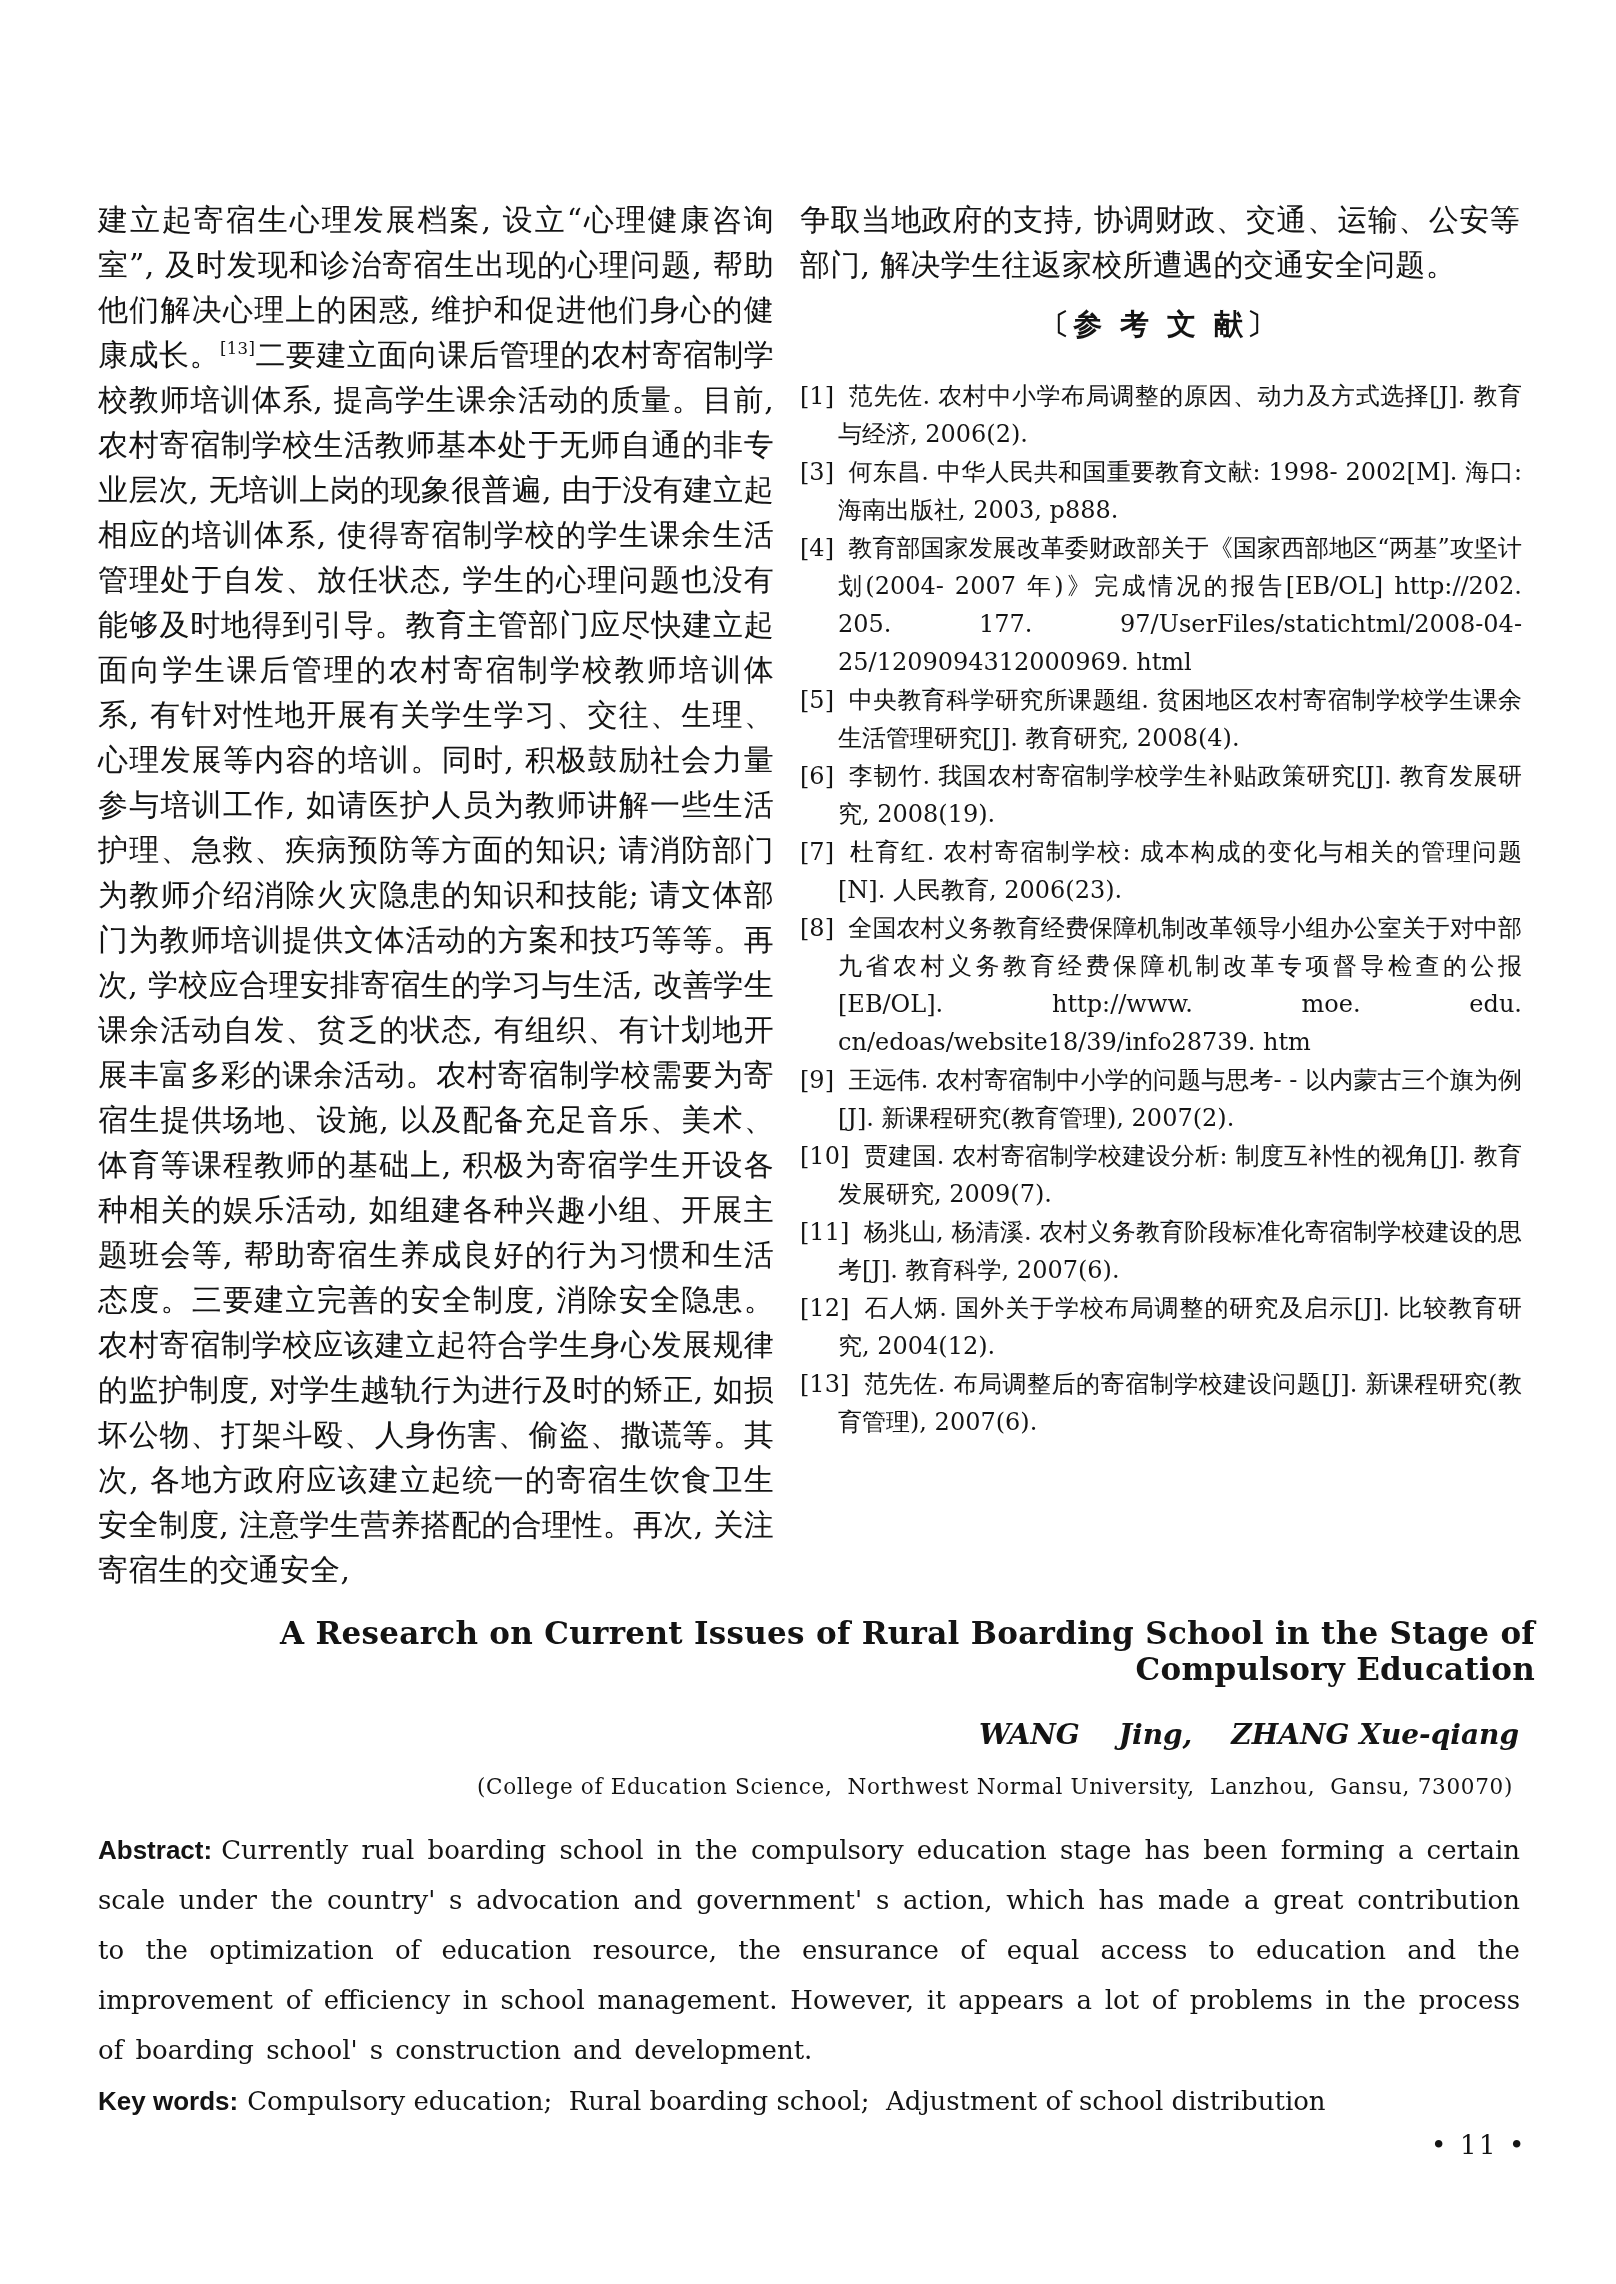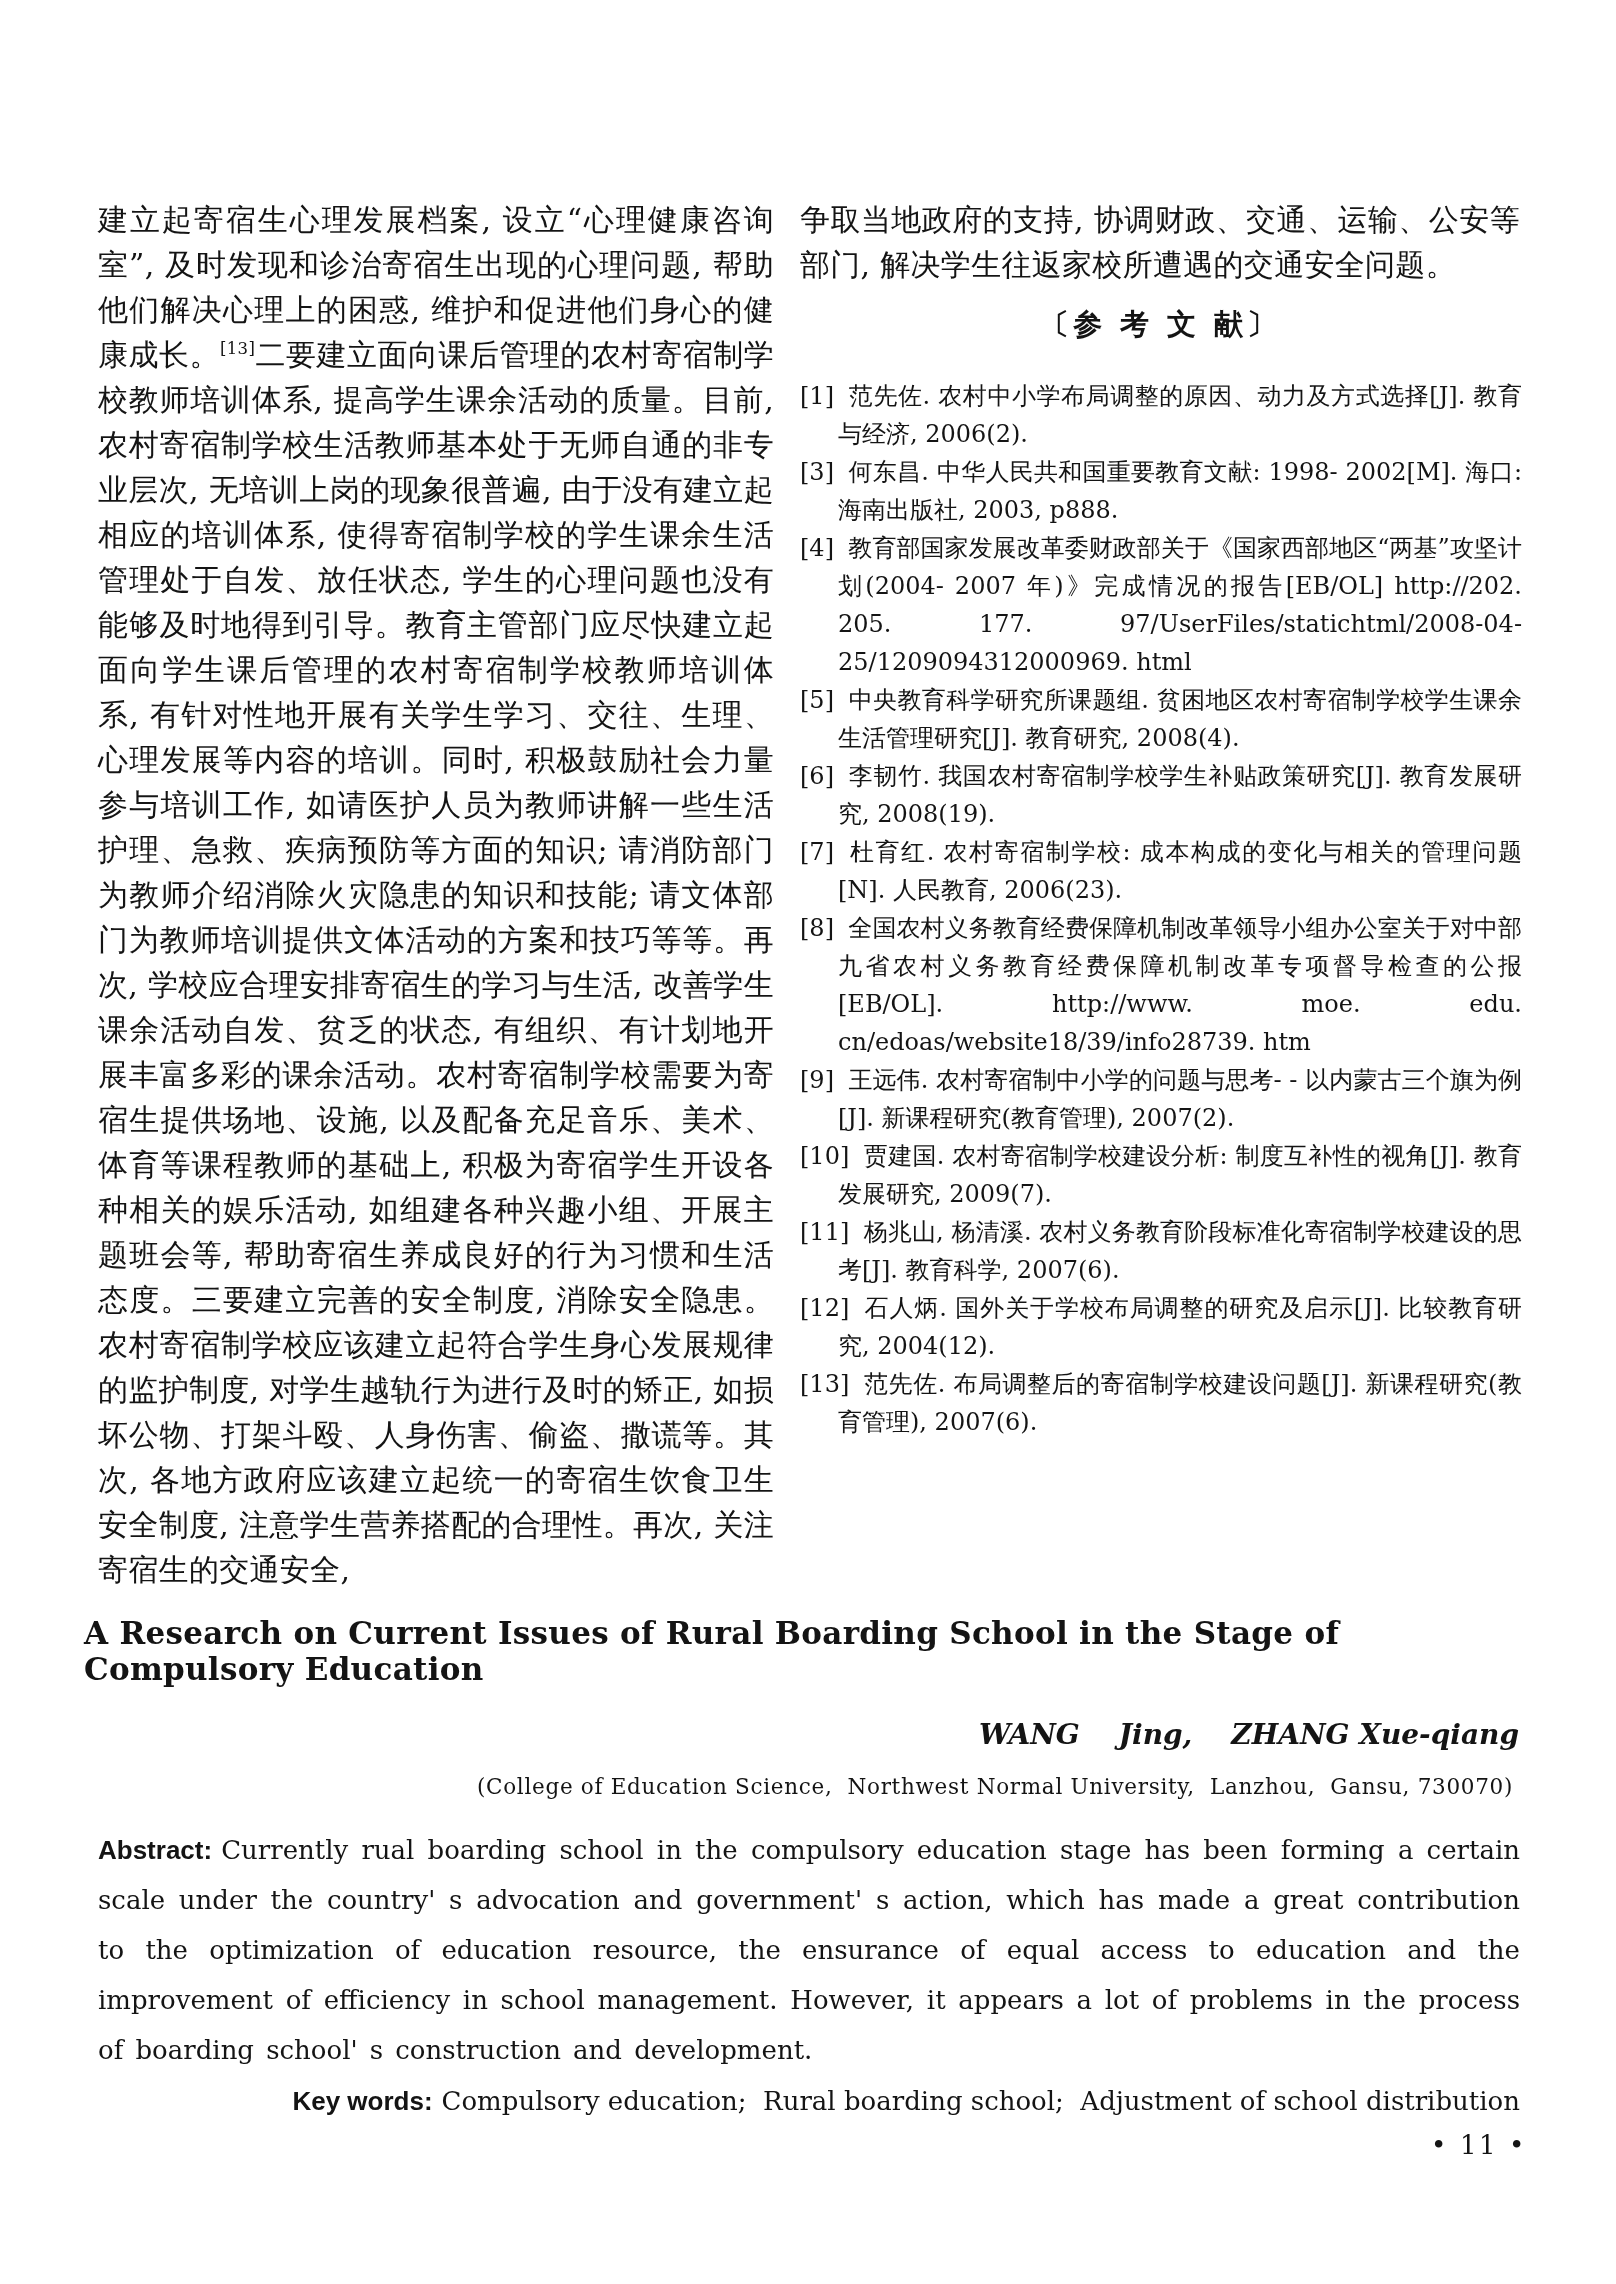--- a/index.html
+++ b/index.html
@@ -67,24 +67,24 @@
     text-indent: -38px;
     text-align: justify;
     word-break: break-word;
   }
   .ref-num {
     margin-right: 14.3px;
   }
   
   .en-title {
     position: absolute;
-    left: 84px;
+    left: 114px;
     top: 1615px;
     width: 1421px;
-    text-align: left;
+    text-align: right;
     font-size: 31px;
     font-weight: bold;
     letter-spacing: 0.3px;
   }
   .en-authors {
     position: absolute;
     left: 98px;
     top: 1718px;
     width: 1421px;
     text-align: right;
@@ -114,21 +114,20 @@
     word-spacing: 3.9px;
   }
   .en-keywords {
     position: absolute;
     left: 98px;
     top: 2076px;
     width: 1422px;
     font-size: 26px;
     line-height: 50px;
     white-space: pre-wrap;
-    text-align: right;
   }
   .lab {
     font-family: "Liberation Sans", "DejaVu Sans", sans-serif;
     font-weight: bold;
     font-stretch: condensed;
     font-size: 26px;
     margin-right: 9px;
   }
   .page-number {
     position: absolute;

